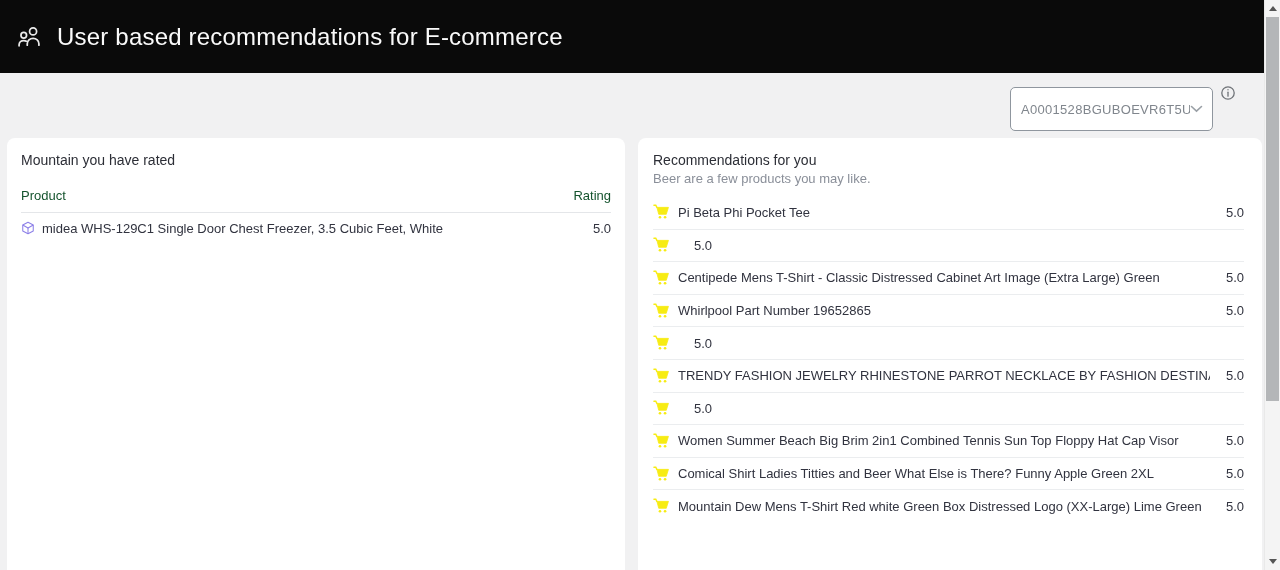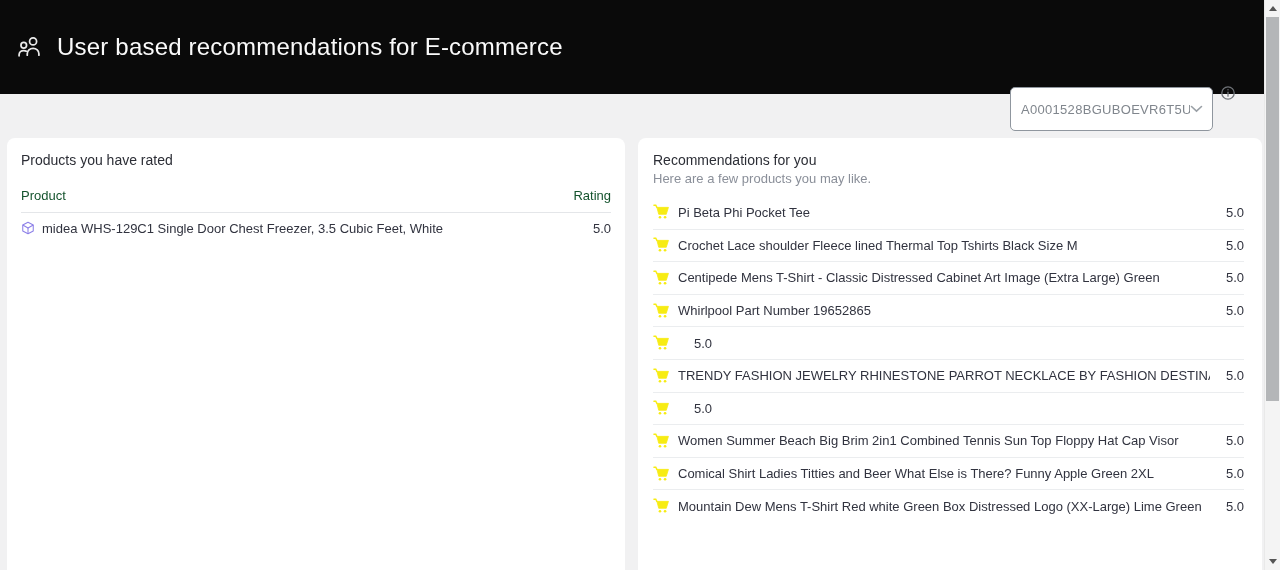--- a/index.html
+++ b/index.html
@@ -1,21 +1,21 @@
 <!DOCTYPE html>
 <html><head>
 <meta charset="utf-8">
 <style>
   * { margin:0; padding:0; box-sizing:border-box; }
   html,body { width:1280px; height:570px; overflow:hidden; background:#f1f1f2;
               font-family:"Liberation Sans", sans-serif; }
   .app { position:relative; width:1280px; height:570px; background:#f1f1f2; overflow:hidden; }
 
   
-  .header { position:absolute; left:0; top:0; width:1264px; height:94px;
+  .header { position:absolute; left:0; top:0; width:1264px; height:73px;
             background:#0a0a0a; display:flex; align-items:center; }
   .header .hicon { margin-left:15px; display:flex; }
   .header h1 { margin-left:14px; font-size:24px; font-weight:400; color:#fafafa;
                letter-spacing:.2px; }
 
   
   .user-select { position:absolute; left:1010px; top:87px; width:203px; height:44px;
                  background:#fff; border:1px solid #8f969e; border-radius:5px;
                  display:flex; align-items:center; padding:0 9px 0 10px;
                  color:#80868d; font-size:13px; cursor:pointer; }
@@ -86,21 +86,21 @@
   </div>
   <div class="info-btn">
     <svg width="16" height="16" viewBox="0 0 16 16" fill="none" stroke="#6f7378" stroke-width="1.3">
       <circle cx="8" cy="8" r="6.2"></circle>
       <line x1="8" y1="7.2" x2="8" y2="11.2" stroke-linecap="round"></line>
       <circle cx="8" cy="4.8" r="0.7" fill="#6f7378" stroke="none"></circle>
     </svg>
   </div>
 
   <div class="panel left">
-    <div class="panel-title">Products you have rated</div>
+    <div class="panel-title">Mountain you have rated</div>
     <div class="table-head">
       <span>Product</span>
       <span>Rating</span>
     </div>
     <div>
 
         <div class="table-row">
           <span class="p-icon">
             <svg width="14" height="14" viewBox="0 0 24 24" fill="none" stroke="#8d80e8" stroke-width="1.8" stroke-linejoin="round">
               <path d="M12 2 L21 7 V17 L12 22 L3 17 V7 Z"></path>
@@ -109,21 +109,21 @@
             </svg>
           </span>
           <span class="p-name">midea WHS-129C1 Single Door Chest Freezer, 3.5 Cubic Feet, White</span>
           <span class="p-rating">5.0</span>
         </div>
       </div>
   </div>
 
   <div class="panel right">
     <div class="panel-title">Recommendations for you</div>
-    <div class="panel-sub">Here are a few products you may like.</div>
+    <div class="panel-sub">Beer are a few products you may like.</div>
     <div class="rec-list">
 
         <div class="rec-row">
           <span class="r-icon">
             <svg width="17" height="16" viewBox="0 0 22 20" fill="#f7ec13" stroke="#f7ec13">
               <path d="M5 4 L20 4 L17.2 13 L7.4 13 Z" stroke-width="1"></path>
               <path d="M5 4 L3.6 1.2 L1.2 1.2" fill="none" stroke-width="1.8" stroke-linecap="round"></path>
               <circle cx="9" cy="16.8" r="1.7" stroke="none"></circle>
               <circle cx="15.6" cy="16.8" r="1.7" stroke="none"></circle>
             </svg>
@@ -134,21 +134,20 @@
 
         <div class="rec-row">
           <span class="r-icon">
             <svg width="17" height="16" viewBox="0 0 22 20" fill="#f7ec13" stroke="#f7ec13">
               <path d="M5 4 L20 4 L17.2 13 L7.4 13 Z" stroke-width="1"></path>
               <path d="M5 4 L3.6 1.2 L1.2 1.2" fill="none" stroke-width="1.8" stroke-linecap="round"></path>
               <circle cx="9" cy="16.8" r="1.7" stroke="none"></circle>
               <circle cx="15.6" cy="16.8" r="1.7" stroke="none"></circle>
             </svg>
           </span>
-          <span class="r-name">Crochet Lace shoulder Fleece lined Thermal Top Tshirts Black Size M</span>
           <span class="r-rating">5.0</span>
         </div>
 
         <div class="rec-row">
           <span class="r-icon">
             <svg width="17" height="16" viewBox="0 0 22 20" fill="#f7ec13" stroke="#f7ec13">
               <path d="M5 4 L20 4 L17.2 13 L7.4 13 Z" stroke-width="1"></path>
               <path d="M5 4 L3.6 1.2 L1.2 1.2" fill="none" stroke-width="1.8" stroke-linecap="round"></path>
               <circle cx="9" cy="16.8" r="1.7" stroke="none"></circle>
               <circle cx="15.6" cy="16.8" r="1.7" stroke="none"></circle>

